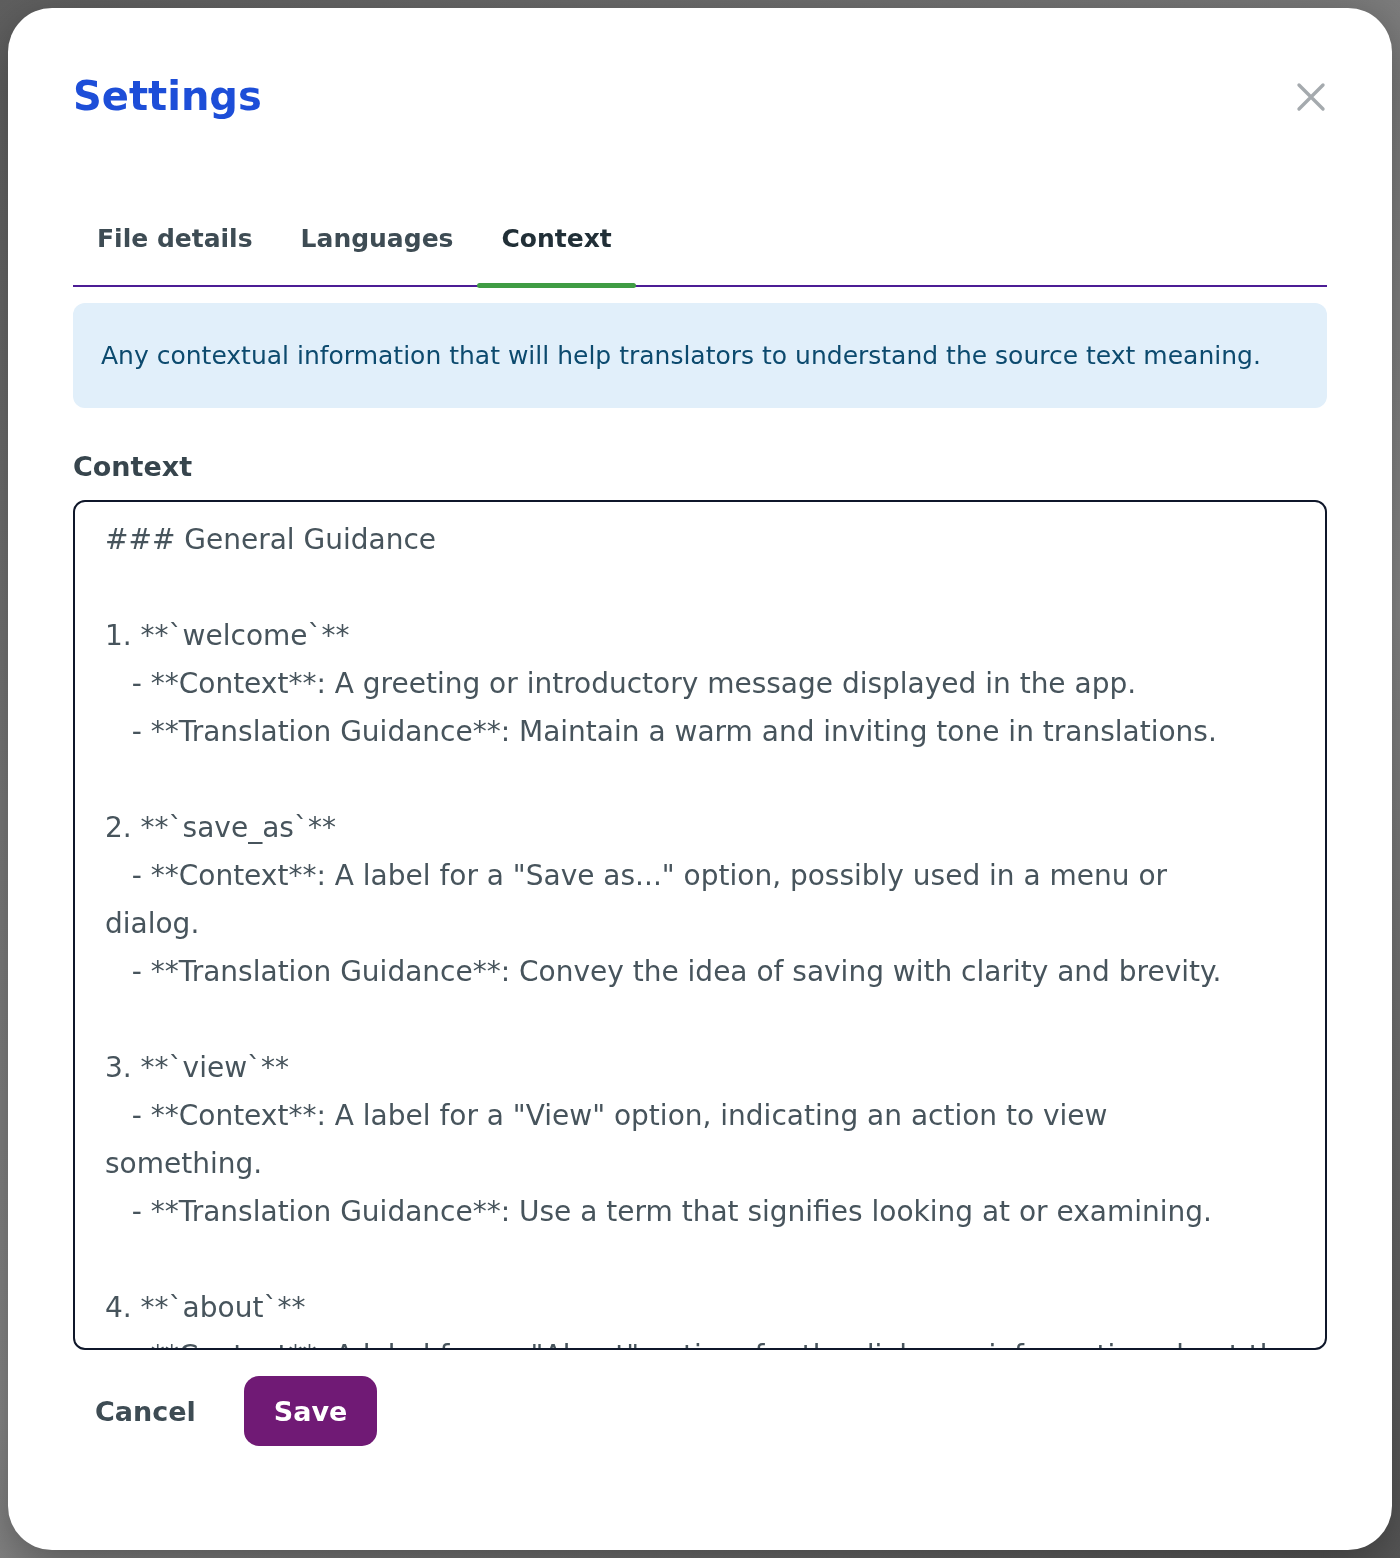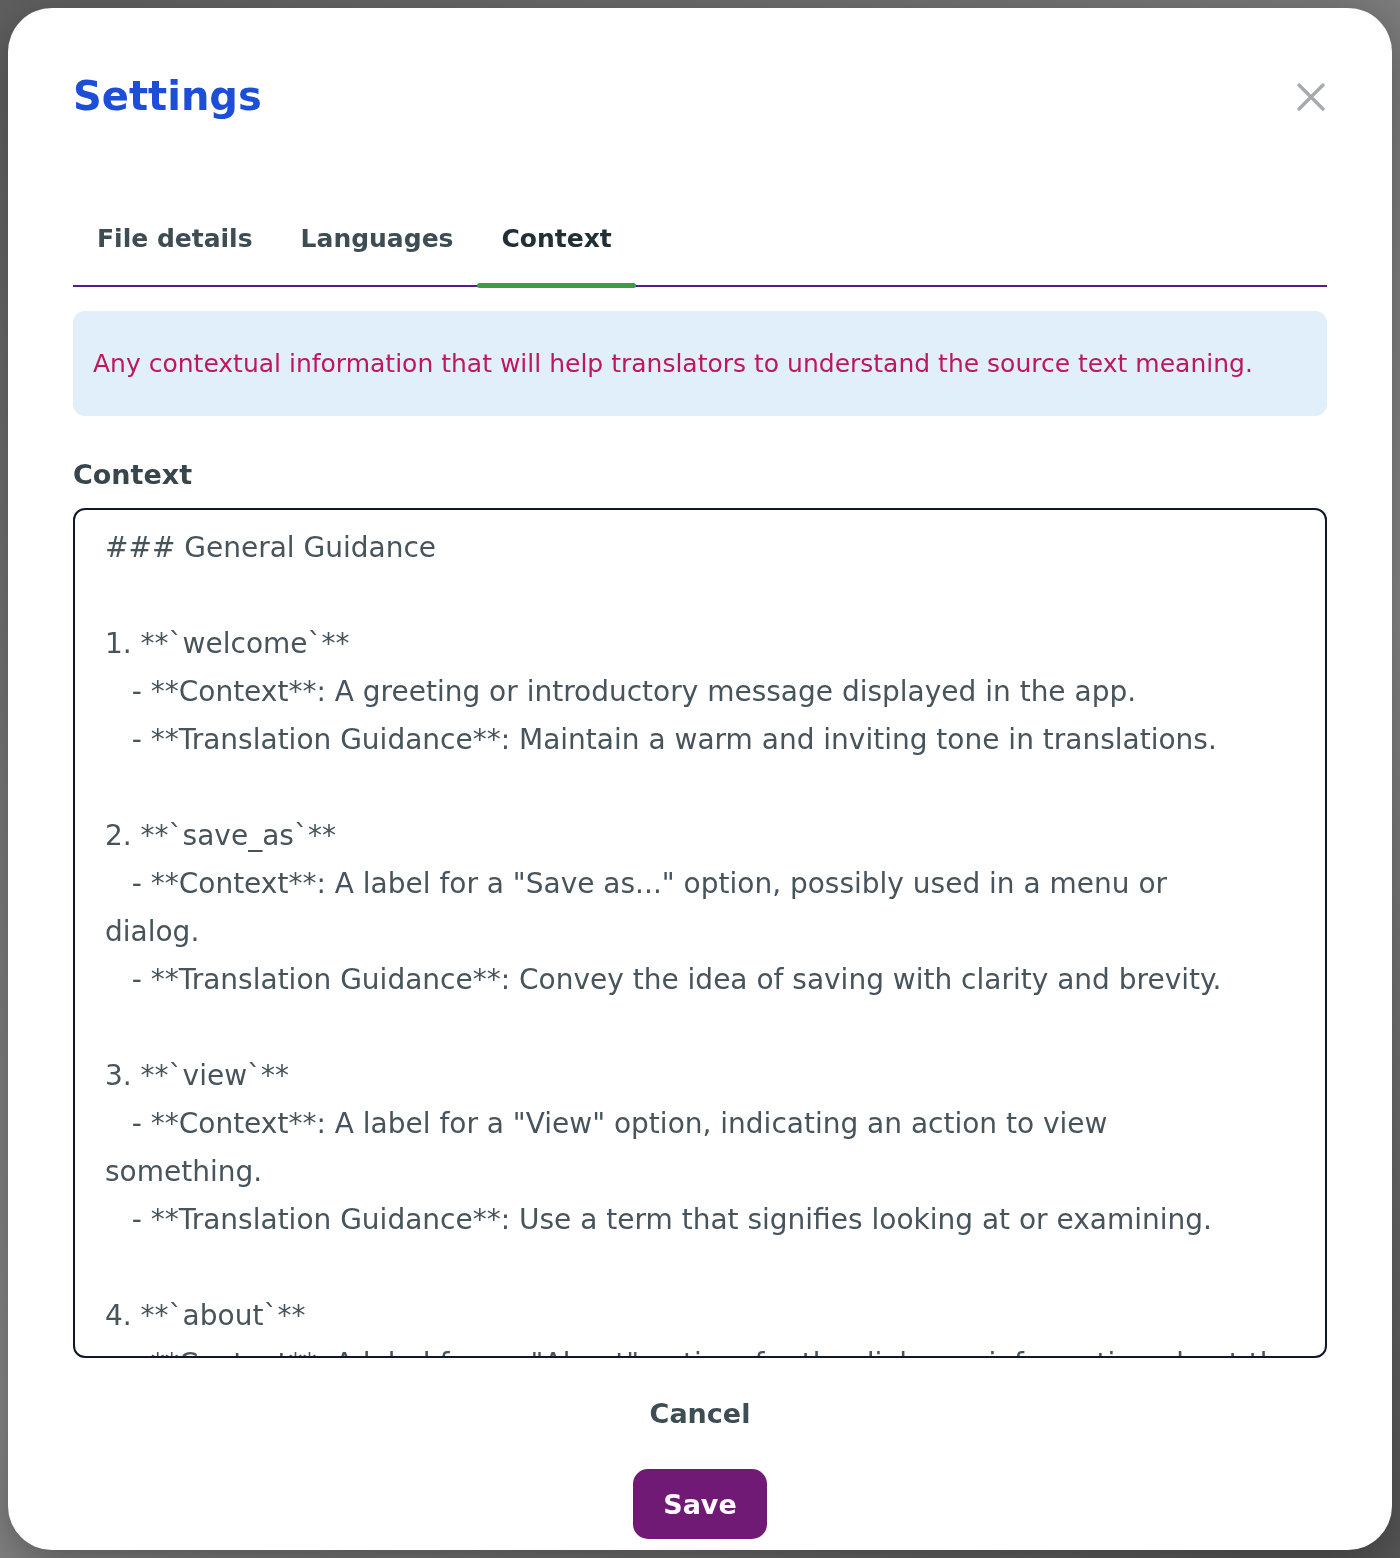--- a/index.html
+++ b/index.html
@@ -58,25 +58,25 @@
   .tab.active::after {
     content: "";
     position: absolute;
     left: 0; right: 0;
     bottom: -3px;
     height: 5px;
     background: #3f9c44;
     border-radius: 3px;
   }
   .info-banner {
-    margin-top: 24px;
+    margin-top: 16px;
     background: #e1effa;
     border-radius: 12px;
-    padding: 33px 20px;
-    color: #be185d;
+    padding: 33px 28px;
+    color: #0c4a6e;
     font-size: 25px;
     line-height: 39px;
   }
   .field-label {
     margin-top: 44px;
     font-size: 27px;
     line-height: 30px;
     font-weight: 700;
     color: #37454d;
   }
@@ -98,21 +98,20 @@
     white-space: pre;
     scrollbar-width: none;
   }
   .context-textarea::-webkit-scrollbar { display: none; }
   .footer {
     margin-top: 26px;
     display: flex;
     justify-content: flex-start;
     align-items: center;
     gap: 26px;
-    flex-direction: column;
   }
   .cancel-btn {
     background: none;
     border: none;
     font-family: inherit;
     font-size: 27px;
     font-weight: 700;
     color: #3e4c54;
     padding: 14px 22px;
     cursor: pointer;

